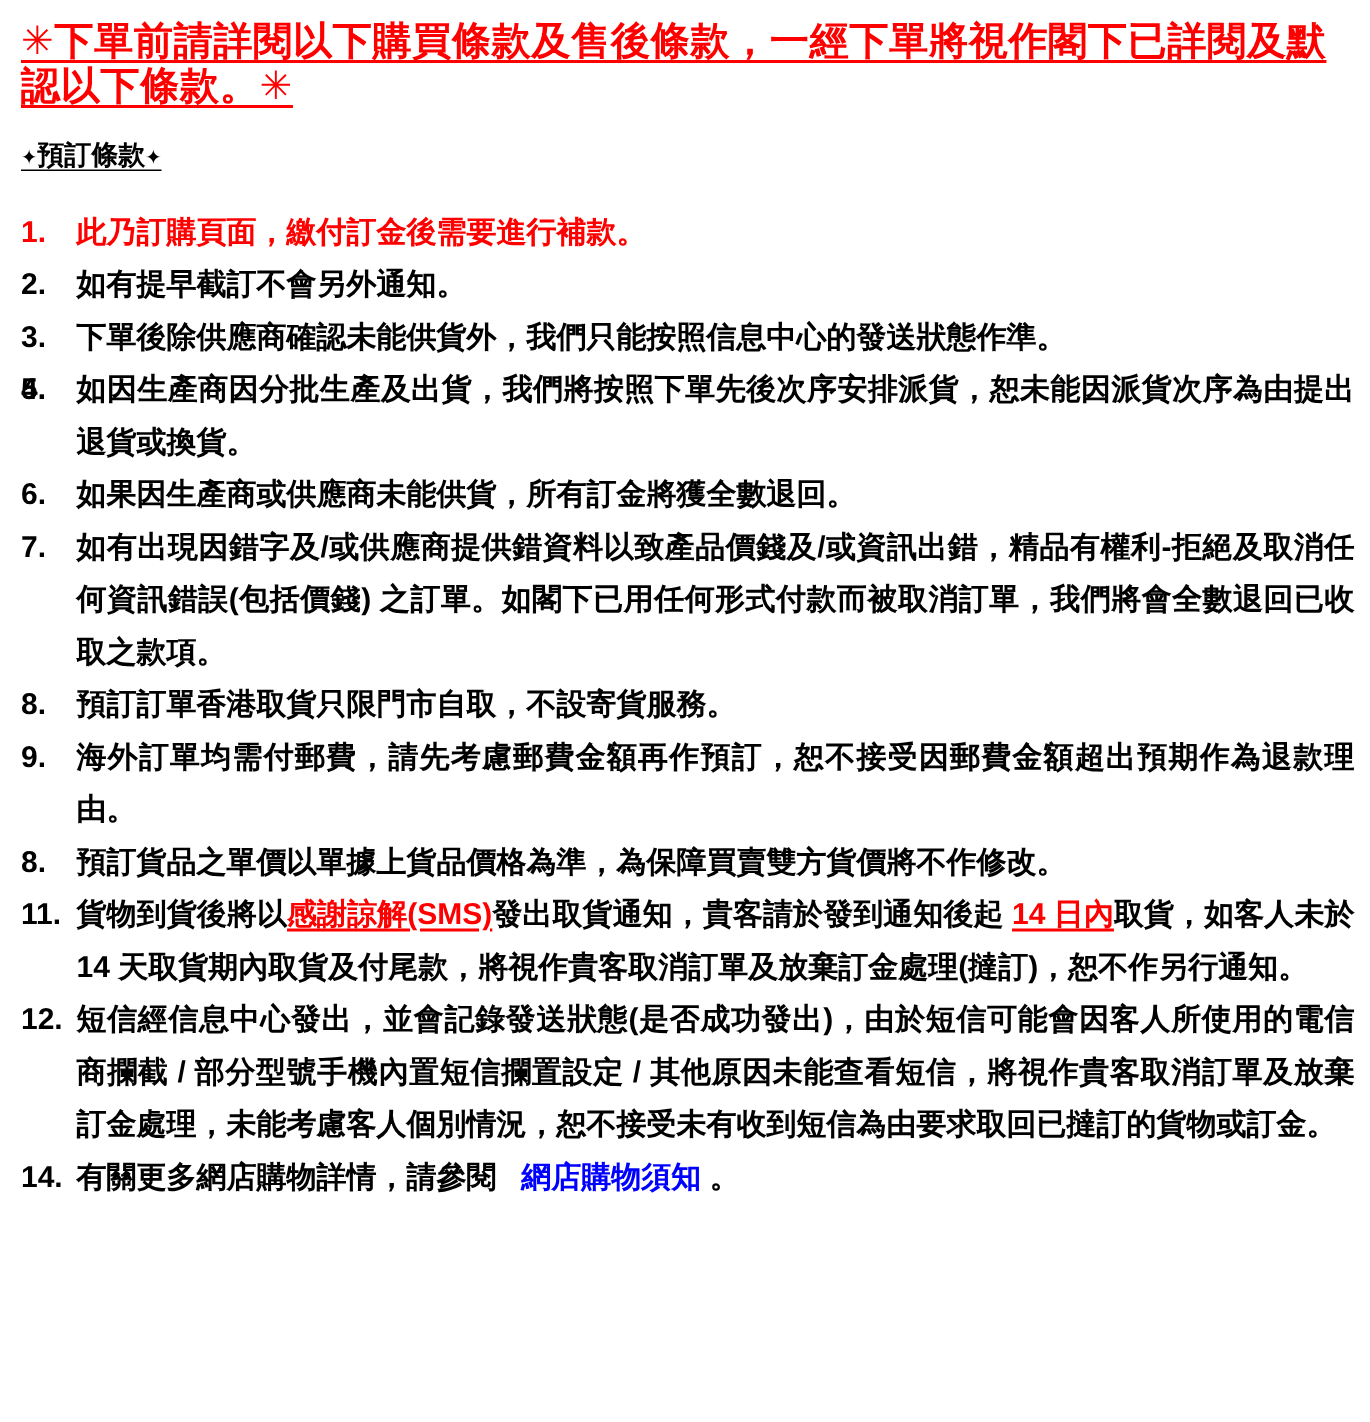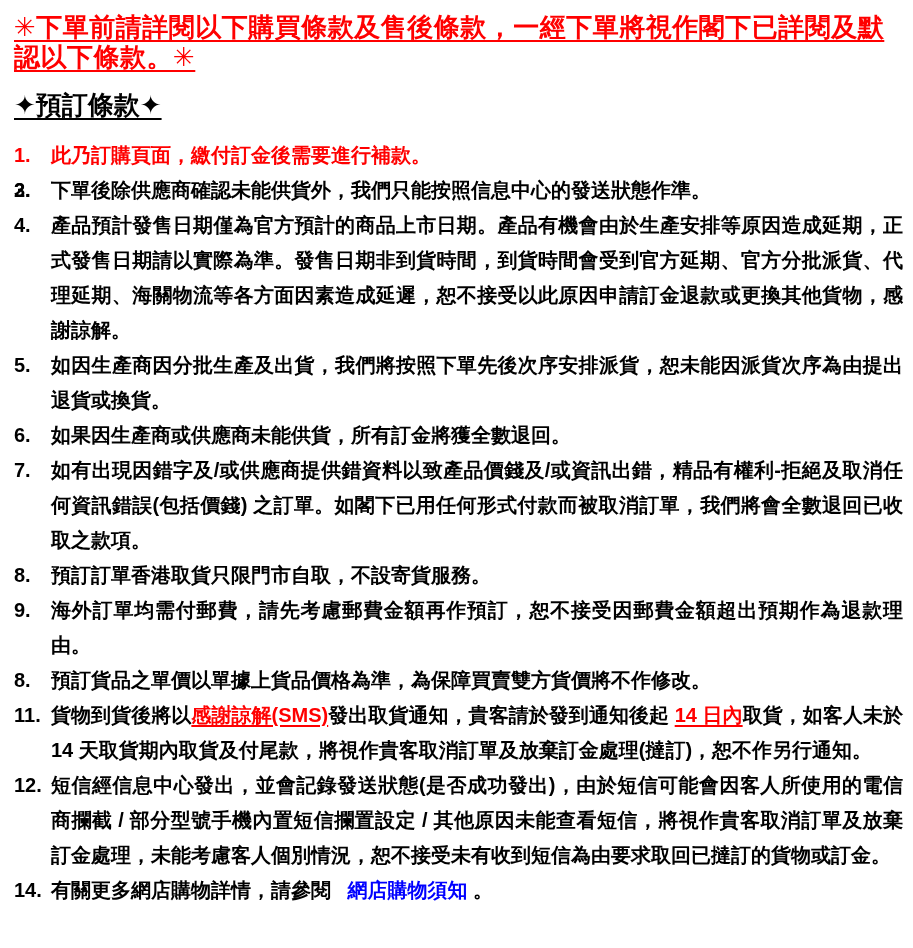--- a/index.html
+++ b/index.html
@@ -17,27 +17,28 @@
   .warn {
     font-size: 26px;
     line-height: 30px;
     color: var(--red, #ff0000);
     text-decoration: underline;
     text-underline-offset: 4px;
     margin: 0 0 18px 0;
     letter-spacing: 0.5px;
   }
   .title {
-    font-size: 26px;
+    font-size: 18px;
     line-height: 30px;
     color: #000000;
     text-decoration: underline;
     text-underline-offset: 4px;
     margin: 0 0 18px 0;
     display: inline-block;
+    font-family: Liberation Mono, monospace;
   }
   .title-row { margin: 0 0 18px 0; }
   .title-row .title { margin: 0; }
   .terms {
     font-size: 20px;
     line-height: 35px;
   }
   .term {
     position: relative;
     padding-left: 37px;
@@ -66,23 +67,23 @@
 <body style="--red: #ff0000; --link: #0000ff; background: rgb(255, 255, 255);">
 
 <div class="warn">✳下單前請詳閱以下購買條款及售後條款，一經下單將視作閣下已詳閱及默認以下條款。✳</div>
 
 <div class="title-row">
   <span class="title">✦預訂條款✦</span>
 </div>
 
 <div class="terms">
     <div class="term red"><span class="num">1.</span><span>此乃訂購頁面，繳付訂金後需要進行補款。</span></div>
-    <div class="term"><span class="num">2.</span></div>
+    <div class="term"><span class="num">2.</span><span>如有提早截訂不會另外通知。</span></div>
     <div class="term"><span class="num">3.</span><span>下單後除供應商確認未能供貨外，我們只能按照信息中心的發送狀態作準。</span></div>
-    <div class="term"><span class="num">4.</span><span>產品預計發售日期僅為官方預計的商品上市日期。產品有機會由於生產安排等原因造成延期，正式發售日期請以實際為準。發售日期非到貨時間，到貨時間會受到官方延期、官方分批派貨、代理延期、海關物流等各方面因素造成延遲，恕不接受以此原因申請訂金退款或更換其他貨物，感謝諒解。</span></div>
+    <div class="term"><span class="num">4.</span></div>
     <div class="term"><span class="num">5.</span><span>如因生產商因分批生產及出貨，我們將按照下單先後次序安排派貨，恕未能因派貨次序為由提出退貨或換貨。</span></div>
     <div class="term"><span class="num">6.</span><span>如果因生產商或供應商未能供貨，所有訂金將獲全數退回。</span></div>
     <div class="term"><span class="num">7.</span><span>如有出現因錯字及/或供應商提供錯資料以致產品價錢及/或資訊出錯，精品有權利-拒絕及取消任何資訊錯誤(包括價錢) 之訂單。如閣下已用任何形式付款而被取消訂單，我們將會全數退回已收取之款項。</span></div>
     <div class="term"><span class="num">8.</span><span>預訂訂單香港取貨只限門市自取，不設寄貨服務。</span></div>
     <div class="term"><span class="num">9.</span><span>海外訂單均需付郵費，請先考慮郵費金額再作預訂，恕不接受因郵費金額超出預期作為退款理由。</span></div>
     <div class="term"><span class="num">8.</span><span>預訂貨品之單價以單據上貨品價格為準，為保障買賣雙方貨價將不作修改。</span></div>
     <div class="term"><span class="num">11.</span><span>貨物到貨後將以</span><span class="redlink">感謝諒解(SMS)</span><span>發出取貨通知，貴客請於發到通知後起 </span><span class="redlink">14 日內</span><span>取貨，如客人未於 14 天取貨期內取貨及付尾款，將視作貴客取消訂單及放棄訂金處理(撻訂)，恕不作另行通知。</span></div>
     <div class="term"><span class="num">12.</span><span>短信經信息中心發出，並會記錄發送狀態(是否成功發出)，由於短信可能會因客人所使用的電信商攔截 / 部分型號手機內置短信攔置設定 / 其他原因未能查看短信，將視作貴客取消訂單及放棄訂金處理，未能考慮客人個別情況，恕不接受未有收到短信為由要求取回已撻訂的貨物或訂金。</span></div>
     <div class="term"><span class="num">14.</span><span>有關更多網店購物詳情，請參閱 </span><a class="link">網店購物須知</a><span> 。</span></div>
   </div>

